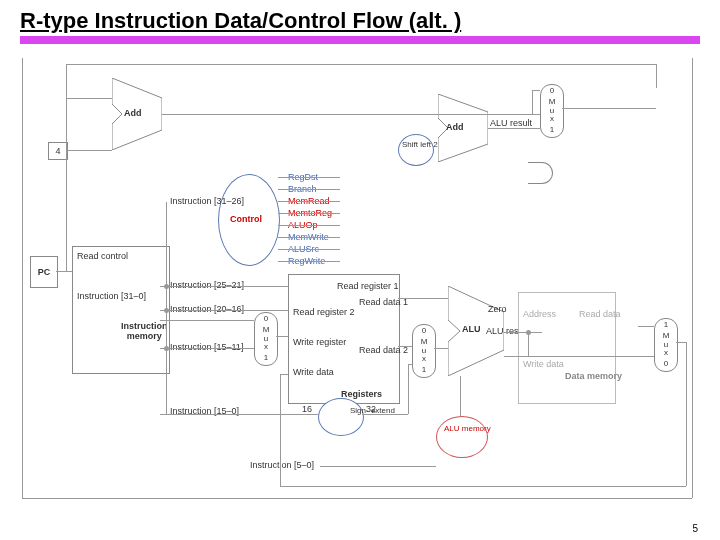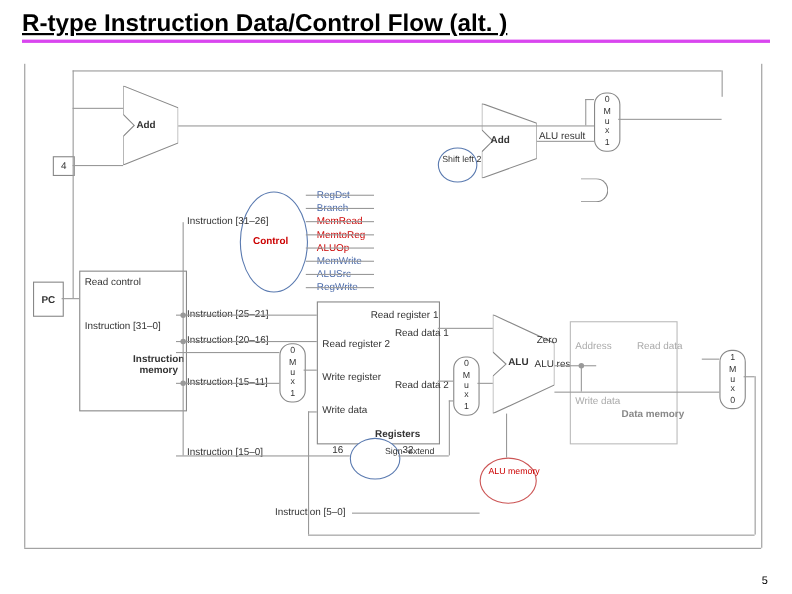--- a/index.html
+++ b/index.html
@@ -1,17 +1,17 @@
 <!DOCTYPE html>
 <html><head>
 <meta charset="utf-8">
 <style>
   body { margin:0; font-family: Arial, Helvetica, sans-serif; background:#fff; width:720px; height:540px; position:relative; overflow:hidden; }
   .title-wrap { position:absolute; left:20px; top:8px; right:20px; }
-  .title { font-size:22px; font-weight:bold; text-decoration:underline; color:#000; border-bottom:3px solid #d946ef; padding-bottom:2px; display:inline-block; width:100%; }
+  .title { font-size:22px; font-weight:bold; text-decoration:underline; color:#000; border-bottom:8px solid #d946ef; padding-bottom:2px; display:inline-block; width:100%; }
   .page-num { position:absolute; right:22px; bottom:6px; font-size:10px; color:#000; }
   .canvas { position:absolute; left:20px; top:46px; width:680px; height:470px; }
   .box { position:absolute; border:1px solid #888; background:#fff; font-size:9px; color:#333; display:flex; align-items:center; justify-content:center; text-align:center; }
   .lbl { position:absolute; font-size:9px; color:#333; white-space:nowrap; }
   .lbl.red { color:#c00; }
   .lbl.blue { color:#4a6aaa; }
   .mux { position:absolute; width:22px; border:1px solid #888; border-radius:11px; background:#fff; font-size:8px; color:#333; text-align:center; line-height:1.1; display:flex; flex-direction:column; justify-content:space-between; padding:2px 0; }
   .ellipse { position:absolute; border:1px solid #5a7ab0; border-radius:50%; background:#fff; }
   .poly { position:absolute; }
   .line { position:absolute; background:#999; }

